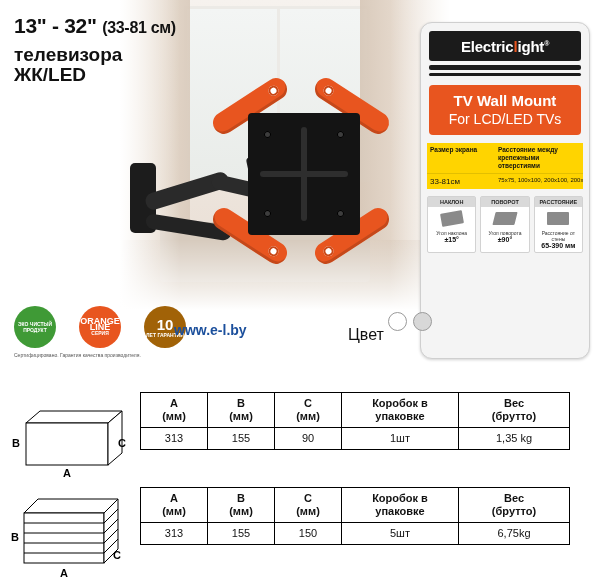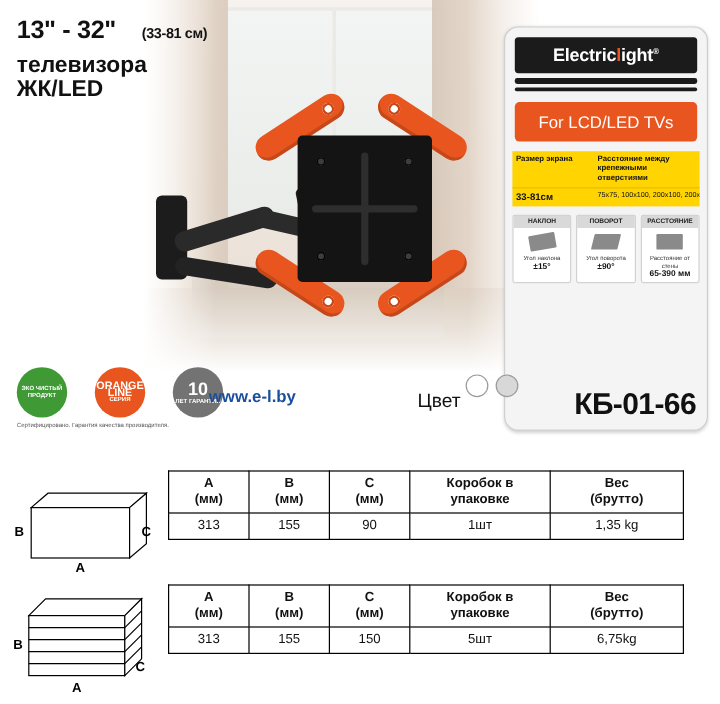--- a/index.html
+++ b/index.html
@@ -89,22 +89,21 @@
     width: 240px;
   }
   .headline .size-line {
     font-size: 21px;
     font-weight: bold;
     color: #111;
     letter-spacing: -0.3px;
     white-space: nowrap;
   }
   .headline .size-line .cm {
-    font-size: 12px;
-    margin-left: 16px;
+    font-size: 16px;
   }
   .headline .sub {
     margin-top: 3px;
     font-size: 12.5px;
     line-height: 14px;
     color: #2a2a2a;
   }
   .headline .big {
     margin-top: 7px;
     font-size: 19px;
@@ -283,21 +282,21 @@
   .spec-head .c1 { width: 62px; }
   .spec-head .c2 { flex: 1; }
   .spec-body {
     display: flex;
     background: #ffd400;
     border-top: 1px solid #e3bf00;
   }
   .spec-body .c {
     padding: 3px;
     font-size: 8px;
-    font-weight: bold;
+    font-weight: normal;
   }
   .spec-body .c1 { width: 62px; }
   .spec-body .c2 { flex: 1; font-size: 6px; font-weight: normal; overflow: hidden; white-space: nowrap; }
 
   .feature-row {
     display: flex;
     margin: 7px 6px 0 6px;
     gap: 4px;
   }
   .feature {
@@ -366,21 +365,21 @@
     align-items: center;
     justify-content: center;
     font-size: 5px;
     font-weight: bold;
     text-align: center;
     line-height: 6px;
     color: #fff;
   }
   .badge.eco { background: #3f9a36; }
   .badge.orange { background: #e8551f; }
-  .badge.blue { background: #737373; }
+  .badge.blue { background: #a16207; }
   .badge.blue .num { font-size: 15px; line-height: 15px; }
   .badge.orange .num { font-size: 9px; }
   .badge-caption {
     position: absolute;
     left: 14px; top: 352px;
     font-size: 5px;
     color: #555;
     width: 130px;
     line-height: 7px;
   }
@@ -501,20 +500,21 @@
   <div class="label-panel">
     <div class="brand-bar">
       <div class="brand-text">
         <span>Electric</span><span class="accent">l</span><span>ight</span><span class="reg">®</span>
       </div>
     </div>
     <div class="brand-rule"></div>
     <div class="brand-rule thin"></div>
 
     <div class="title-box">
+      <div class="t1">TV Wall Mount</div>
       <div class="t2">For LCD/LED TVs</div>
     </div>
 
     <div class="spec-table">
       <div class="spec-head">
         <div class="c c1">Размер экрана</div>
         <div class="c c2">
           <div>Расстояние между</div>
           <div>крепежными отверстиями</div>
         </div>
@@ -545,21 +545,20 @@
       <div class="feature">
         <div class="fh">РАССТОЯНИЕ</div>
         <div class="pic">
             <div class="tv"></div>
           </div>
         <div class="fc">Расстояние от стены</div>
         <div class="fv">65-390 мм</div>
       </div>
     </div>
 
-    <div class="model-code">КБ-01-66</div>
   </div>
 
   <div class="badges">
     <div class="badge eco">ЭКО ЧИСТЫЙ ПРОДУКТ</div>
     <div class="badge orange">
       <span class="num">ORANGE LINE</span>
       <span>СЕРИЯ</span>
     </div>
     <div class="badge blue">
       <span class="num">10</span>

